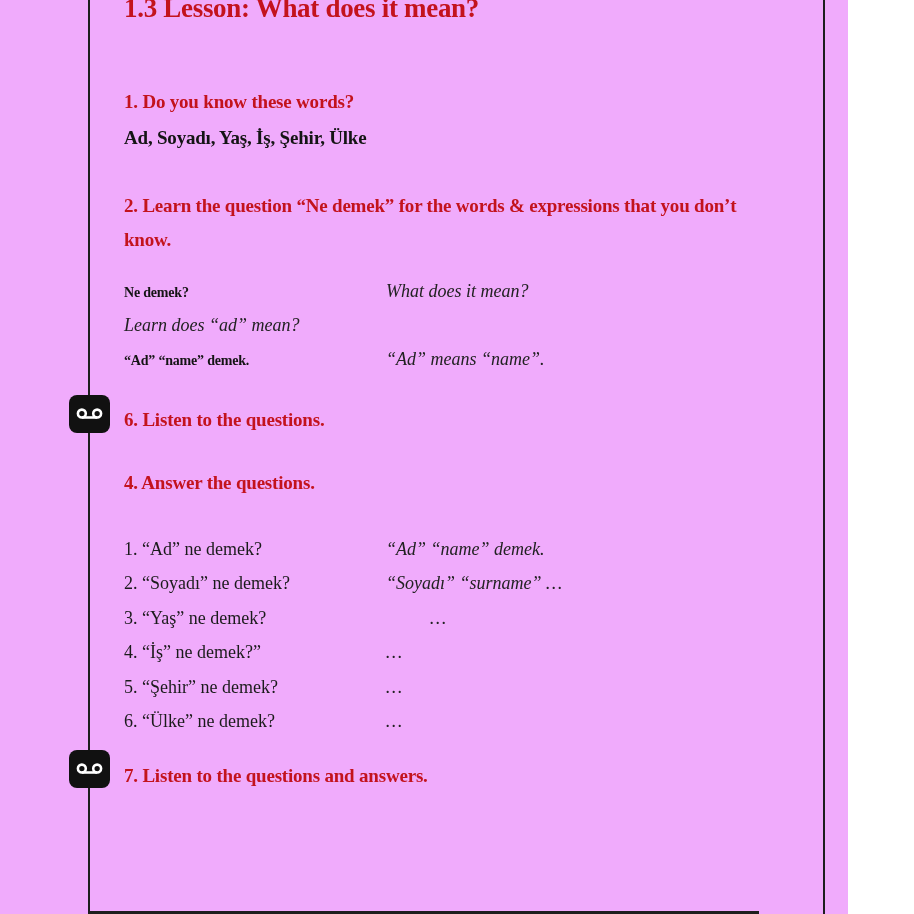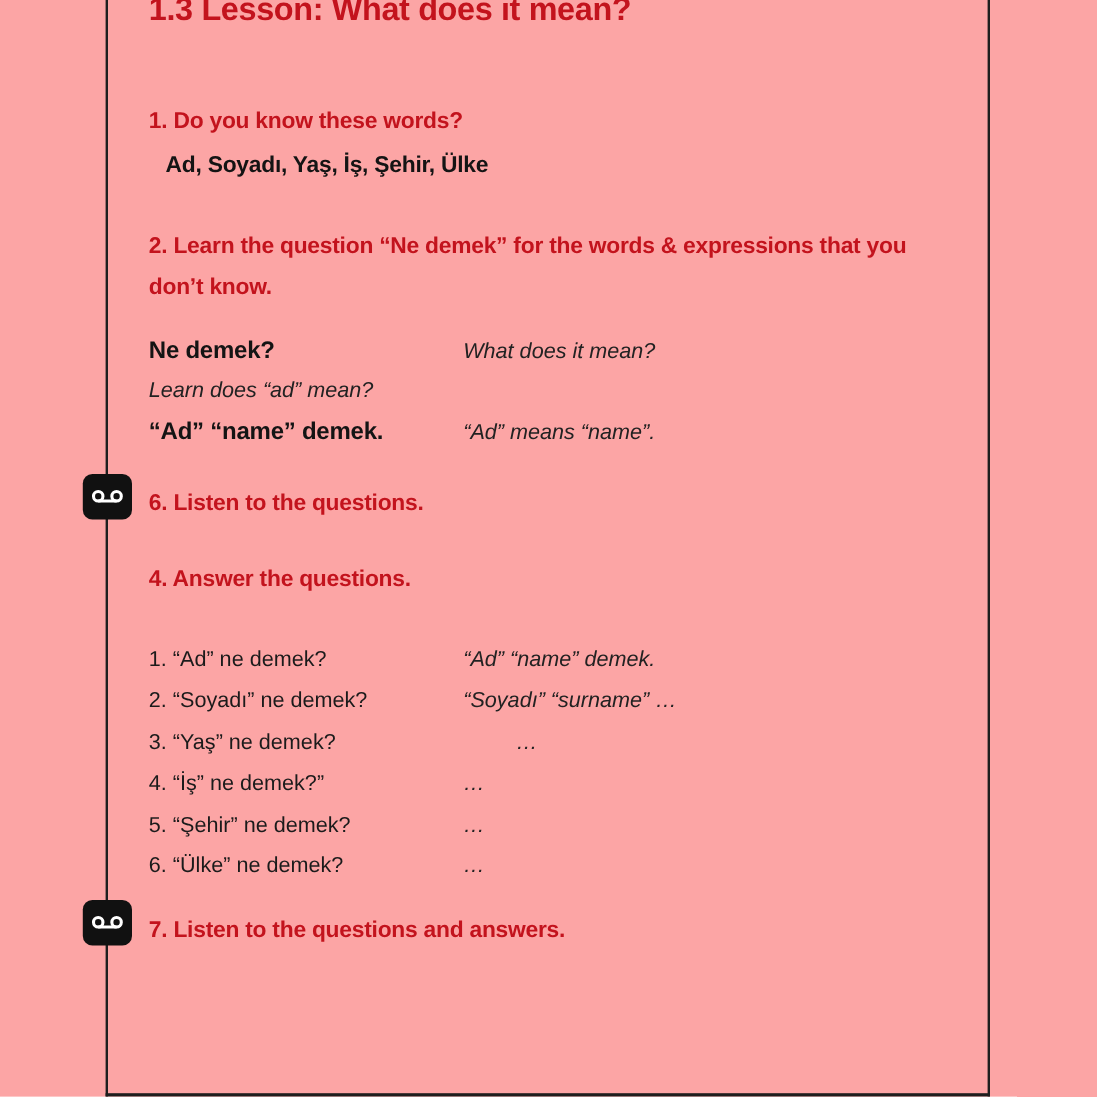--- a/index.html
+++ b/index.html
@@ -1,22 +1,22 @@
 <!DOCTYPE html>
 <html><head>
 <meta charset="utf-8">
 <style>
   html, body { margin: 0; padding: 0; background: #ffffff; }
   #page {
     position: relative;
-    width: 914px;
+    width: 848px;
     height: 914px;
-    background: #fca5a5;
+    background: #f0abfc;
     overflow: hidden;
-    font-family: Liberation Sans, sans-serif;
+    font-family: Liberation Serif, serif;
     color: #1b1b1b;
   }
   .vline {
     position: absolute;
     top: 0;
     bottom: 0;
     width: 2px;
     background: #1e1e1e;
   }
   .vline.left  { left: 88px; }
@@ -52,37 +52,36 @@
   }
   #heading-1 { top: 85px; }
   #words-line {
     position: absolute;
     left: 124px;
     top: 127px;
     font-size: 19px;
     font-weight: 700;
     letter-spacing: -0.2px;
     color: #141414;
-    margin-left: 14px;
   }
   #heading-2 { top: 189px; width: 640px; }
   .example-table {
     position: absolute;
     left: 124px;
     top: 281px;
     width: 620px;
   }
   .example-row {
     display: flex;
     align-items: baseline;
     height: 34px;
   }
   .example-tr {
     width: 262px;
-    font-size: 20px;
+    font-size: 14px;
     font-weight: 700;
     letter-spacing: -0.2px;
     color: #141414;
   }
   .example-en {
     font-size: 18px;
     font-style: italic;
     color: #222222;
   }
   .audio-icon-box {

